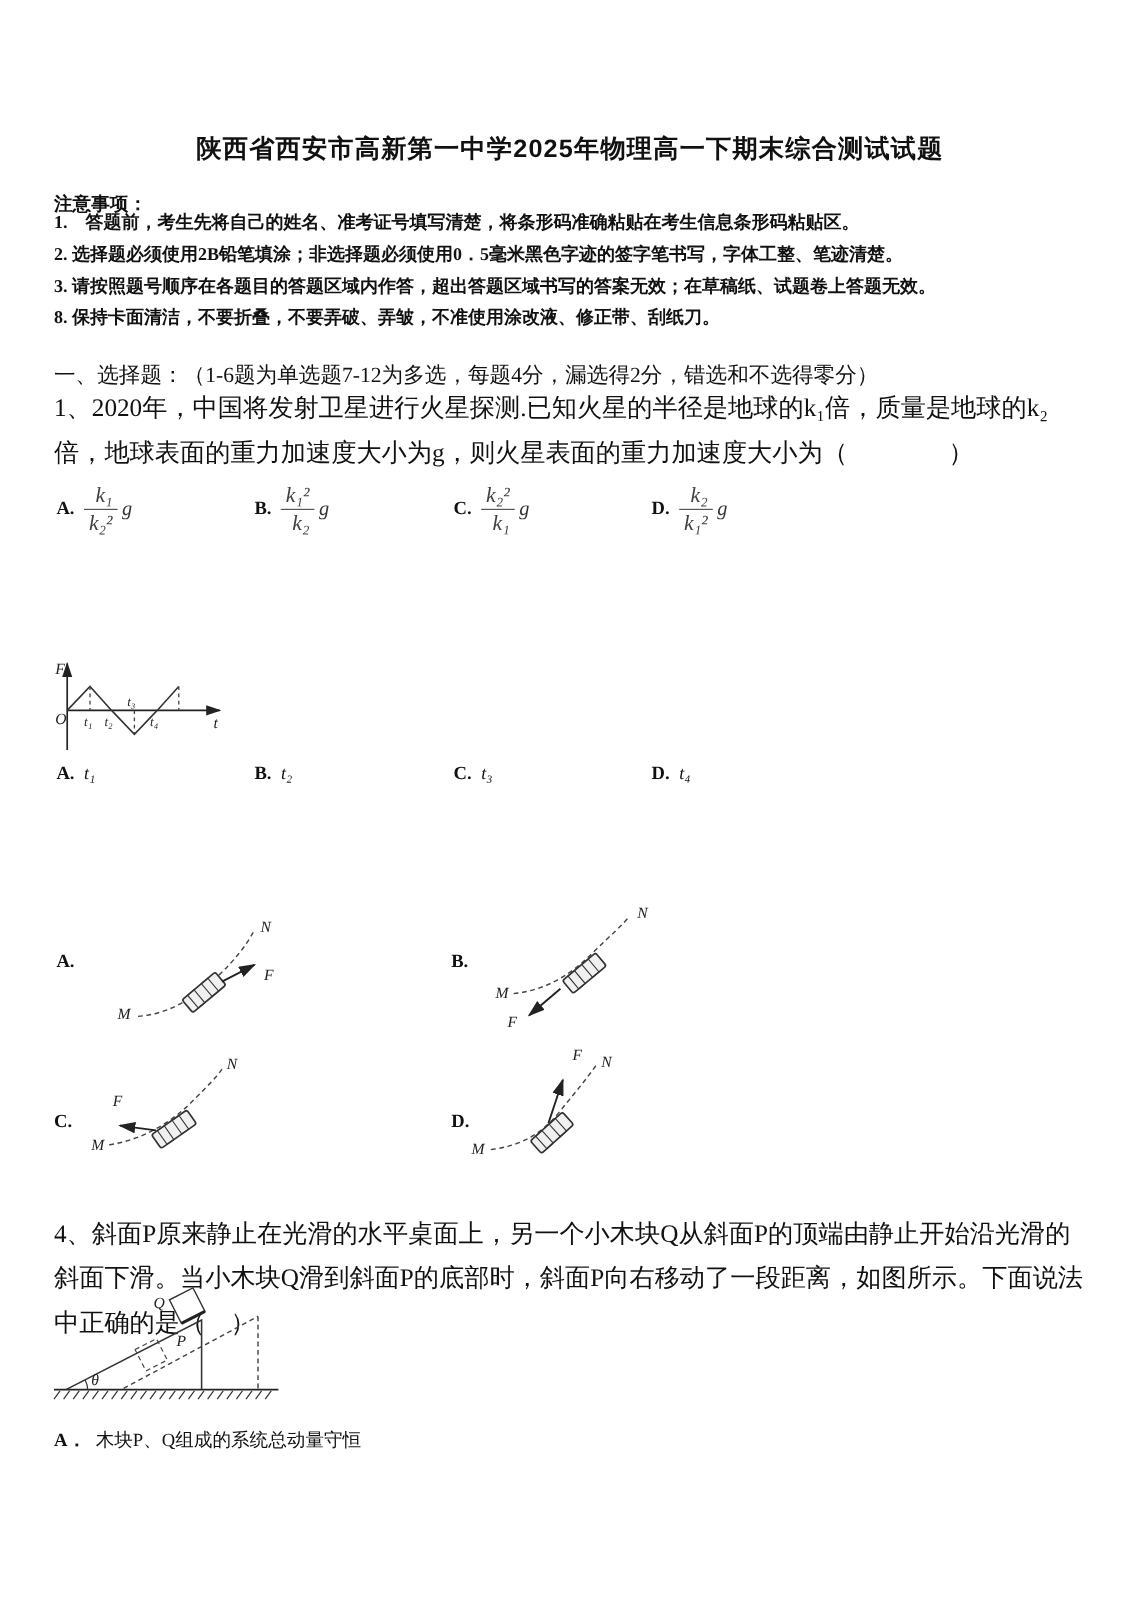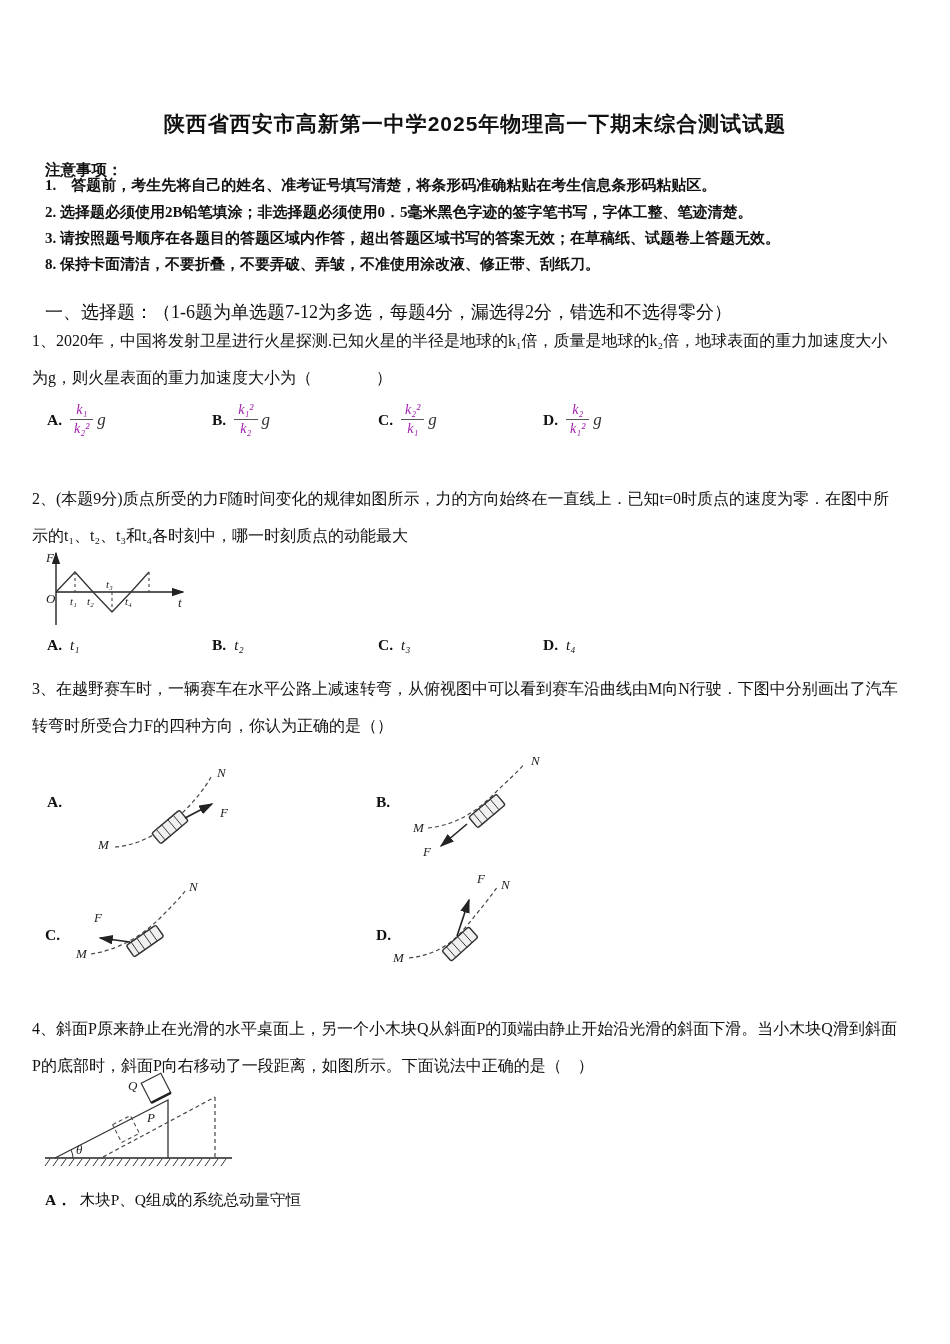--- a/index.html
+++ b/index.html
@@ -4,25 +4,25 @@
 <style>
   html,body{margin:0;padding:0;background:#fff;}
   .page{position:relative;width:950px;height:1344px;background:#fff;overflow:hidden;
         font-family:"Liberation Serif",serif;color:#111;padding-left:25px;}
   .abs{position:absolute;}
   .title{top:110px;left:0;width:950px;text-align:center;font-size:21px;font-weight:bold;
          font-family:"Liberation Sans",sans-serif;letter-spacing:1px;}
   .notice-heading{top:160px;left:45px;font-size:15.5px;font-weight:bold;}
   .notice-item{left:45px;width:872px;font-size:15px;font-weight:bold;white-space:nowrap;}
   .section-heading{top:300px;left:45px;width:872px;font-size:18px;}
-  .qtext{left:32px;width:868px;font-size:16px;line-height:37px;}
+  .qtext{left:45px;width:868px;font-size:21px;line-height:37px;}
   .opt{display:flex;align-items:center;font-size:15.5px;}
   .opt-label{font-weight:bold;font-family:"Liberation Serif",serif;margin-right:8px;}
-  .frac{display:inline-block;text-align:center;vertical-align:middle;
-        font-style:italic;font-size:14px;line-height:1.15;color:#a21caf;}
+  .frac{display:inline-block;text-align:right;vertical-align:middle;
+        font-style:italic;font-size:18px;line-height:1.15;color:#404040;}
   .frac .num{display:block;border-bottom:1px solid #555;padding:0 4px 1px;}
   .frac .den{display:block;padding:1px 4px 0;}
   .mult{font-style:italic;font-size:17px;margin-left:4px;color:#333;}
   .opt-val{font-style:italic;font-size:15px;}
   .fig-label{font-size:15.5px;font-weight:bold;}
   svg{display:block;}
   svg text{font-family:"Liberation Serif",serif;}
   .svg-var{font-style:italic;font-size:13px;fill:#222;}
   .svg-sub{font-style:italic;font-size:11px;fill:#222;}
   .car-body{fill:#f0f0f0;stroke:#333;stroke-width:1.4;}
@@ -74,21 +74,20 @@
   </div>
   <div class="abs opt" style="left:543px;top:402px">
     <span class="opt-label">D.</span>
     <span class="frac">
         <span class="num">k₂</span>
         <span class="den">k₁²</span>
       </span>
     <span class="mult">g</span>
   </div>
 
-  <div class="abs qtext" style="top:480px">2、(本题9分)质点所受的力F随时间变化的规律如图所示，力的方向始终在一直线上．已知t=0时质点的速度为零．在图中所示的t₁、t₂、t₃和t₄各时刻中，哪一时刻质点的动能最大</div>
 
   <svg class="abs" style="left:45px;top:547px" width="195" height="88" viewBox="0 0 195 88">
     <defs>
       <marker id="m-g" markerWidth="9" markerHeight="7" refX="8" refY="3" orient="auto">
         <path d="M0 0 L9 3 L0 6 Z" fill="#222"></path>
       </marker>
     </defs>
     <line x1="11" y1="78" x2="11" y2="6" stroke="#222" stroke-width="1.4" marker-end="url(#m-g)"></line>
     <line x1="11" y1="45" x2="138" y2="45" stroke="#222" stroke-width="1.4" marker-end="url(#m-g)"></line>
     <path class="solid" d="M11 45 L30 25 L48 45 L67 65 L86 45 L104 25"></path>
@@ -112,21 +111,20 @@
   </div>
   <div class="abs opt" style="left:378px;top:636px">
     <span class="opt-label">C.</span>
     <span class="opt-val">t₃</span>
   </div>
   <div class="abs opt" style="left:543px;top:636px">
     <span class="opt-label">D.</span>
     <span class="opt-val">t₄</span>
   </div>
 
-  <div class="abs qtext" style="top:670px">3、在越野赛车时，一辆赛车在水平公路上减速转弯，从俯视图中可以看到赛车沿曲线由M向N行驶．下图中分别画出了汽车转弯时所受合力F的四种方向，你认为正确的是（）</div>
 
   <div class="abs fig-label" style="left:47px;top:793px">A.</div>
   <div class="abs fig-label" style="left:376px;top:793px">B.</div>
   <div class="abs fig-label" style="left:45px;top:926px">C.</div>
   <div class="abs fig-label" style="left:376px;top:926px">D.</div>
 
   <svg class="abs" style="left:85px;top:755px" width="155" height="105" viewBox="0 0 155 105">
     <defs>
         <marker id="m-a" markerWidth="9" markerHeight="7" refX="8" refY="3" orient="auto">
           <path d="M0 0 L9 3 L0 6 Z" fill="#222"></path>

